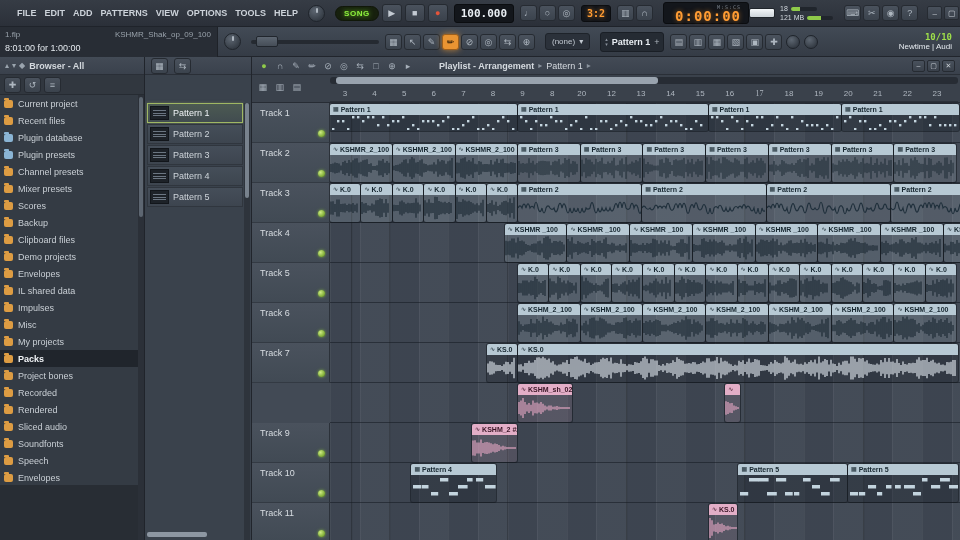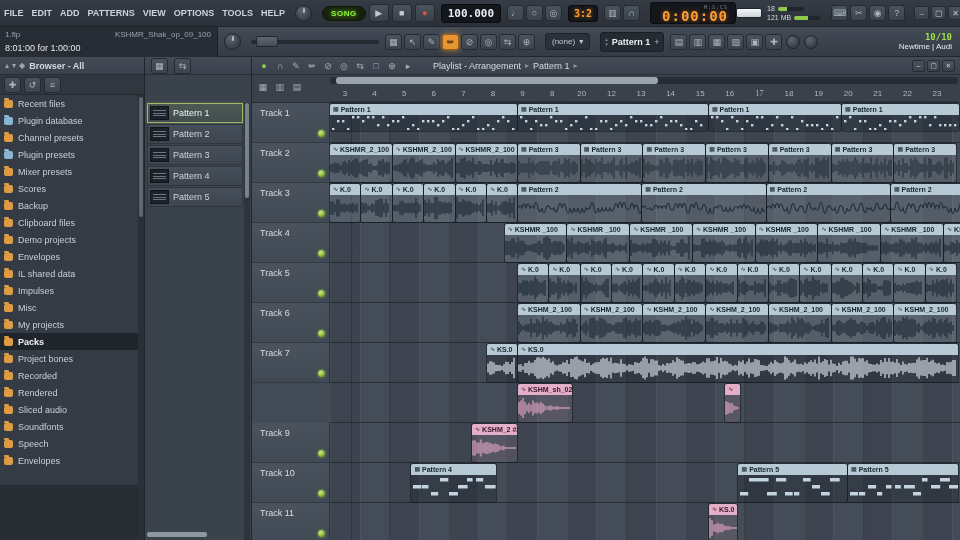--- a/index.html
+++ b/index.html
@@ -3,21 +3,21 @@
 <meta charset="utf-8">
 <style>
   *{margin:0;padding:0;box-sizing:border-box}
   html,body{background:#1b1e23}
   #app{position:relative;width:960px;height:540px;background:#3a414b;overflow:hidden;
        font-family:"Liberation Sans",sans-serif;color:#c9ced4;user-select:none}
   #app *{flex-shrink:0}
 
   
   .menubar{position:absolute;left:0;top:0;width:960px;height:27px;display:flex;align-items:center;
-           background:linear-gradient(#363c45,#2b3039);border-bottom:1px solid #1f232a;padding:0 0}
+           background:linear-gradient(#363c45,#2b3039);border-bottom:1px solid #1f232a;padding:0 13px}
   .menus{display:flex;align-items:center}
   .menu-item{font-size:9px;font-weight:bold;color:#ccd2d9;padding:0 4px;cursor:default}
   .knob{width:17px;height:17px;border-radius:50%;margin-left:6px;border:1px solid #1f242b;
         background:radial-gradient(circle at 38% 32%,#5d6671,#353c45 72%);position:relative}
   .knob::after{content:"";position:absolute;left:7px;top:2px;width:2px;height:5px;background:#aeb7c0;border-radius:1px}
   .song-toggle{margin-left:10px;height:15px;padding:0 8px;display:flex;align-items:center;border-radius:8px;
         background:#17200e;border:1px solid #11160a;color:#8df13d;font-size:8px;font-weight:bold;letter-spacing:.5px;
         text-shadow:0 0 5px #7ee32f}
   .tbtn{height:18px;min-width:20px;margin-left:3px;display:flex;align-items:center;justify-content:center;
         background:linear-gradient(#4a525d,#3a414b);border:1px solid #252a31;border-radius:3px;
@@ -101,21 +101,21 @@
   .p-thumb i{display:block;height:1px;background:#6b7682}
   .pp-scroll{position:absolute;right:1px;top:46px;bottom:0;width:6px;background:#2e343c}
   .pp-scroll i{position:absolute;left:1px;top:0;width:4px;height:95px;border-radius:2px;background:#78828d}
   .pp-hscroll{position:absolute;left:2px;bottom:3px;width:60px;height:5px;border-radius:2px;background:#8d97a2}
 
   
   #playlist{position:absolute;left:252px;top:57px;width:708px;height:483px;background:#3a414b}
   .pl-header{height:18px;display:flex;align-items:center;gap:2px;padding:0 5px;
              background:linear-gradient(#434b56,#3a414c);border-bottom:1px solid #2a2f37;font-size:9px}
   .fbtn{width:14px;text-align:center;font-size:9px;color:#a7b0ba;cursor:default}
-  .pl-title{font-weight:normal;color:#d6dbe0;margin-left:16px}
+  .pl-title{font-weight:bold;color:#d6dbe0;margin-left:22px}
   .pl-sep{color:#8a939d;font-size:8px;padding:0 2px}
   .pl-crumb{color:#d6dbe0}
   .pl-winbtns{margin-left:auto;display:flex;gap:2px}
   .pl-winbtns .winbtn{width:13px;height:12px;font-size:7px}
   .pl-sub{position:absolute;left:0;top:18px;width:708px;height:28px;background:#3a414b;border-bottom:1px solid #272c34}
   .pl-sub-icons{position:absolute;left:4px;top:7px;display:flex;gap:3px}
   .hscroll-lane{position:absolute;left:78px;top:2px;width:628px;height:7px;background:#272c34;border-radius:3px}
   .hscroll-lane i{position:absolute;left:6px;top:0;width:322px;height:7px;border-radius:3px;background:#99a3ae}
   #timeline{position:absolute;left:78px;top:12px;width:628px;height:15px;border-bottom:1px solid #2b313a}
   .tl-num{position:absolute;top:2px;width:30px;text-align:center;font-size:8px;color:#aeb6bf}
@@ -276,33 +276,37 @@
       <span class="b-title">Browser - All</span>
     </div>
     <div class="b-toolbar" id="browser-toolbar-icons">
         <span class="ibtn">✚</span>
         <span class="ibtn">↺</span>
         <span class="ibtn">≡</span>
       </div>
     <div id="browser-list">
         <div class="b-item">
           <span class="b-ic" style="background: rgb(221, 156, 67);"></span>
+          <span>Current project</span>
+        </div>
+        <div class="b-item">
+          <span class="b-ic" style="background: rgb(221, 156, 67);"></span>
           <span>Recent files</span>
         </div>
         <div class="b-item">
           <span class="b-ic" style="background: rgb(138, 180, 212);"></span>
           <span>Plugin database</span>
         </div>
         <div class="b-item">
-          <span class="b-ic" style="background: rgb(221, 156, 67);"></span>
-          <span>Channel presets</span>
-        </div>
-        <div class="b-item">
           <span class="b-ic" style="background: rgb(138, 180, 212);"></span>
           <span>Plugin presets</span>
+        </div>
+        <div class="b-item">
+          <span class="b-ic" style="background: rgb(221, 156, 67);"></span>
+          <span>Channel presets</span>
         </div>
         <div class="b-item">
           <span class="b-ic" style="background: rgb(221, 156, 67);"></span>
           <span>Mixer presets</span>
         </div>
         <div class="b-item">
           <span class="b-ic" style="background: rgb(221, 156, 67);"></span>
           <span>Scores</span>
         </div>
         <div class="b-item">

